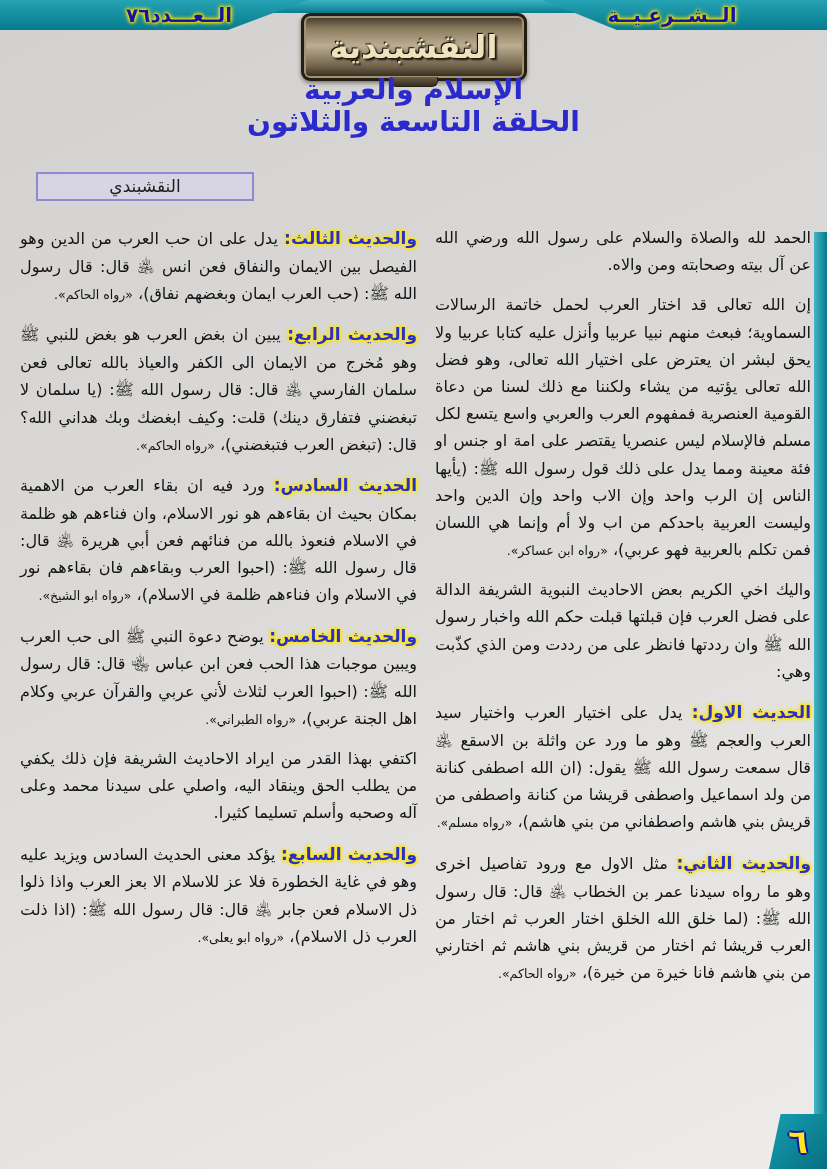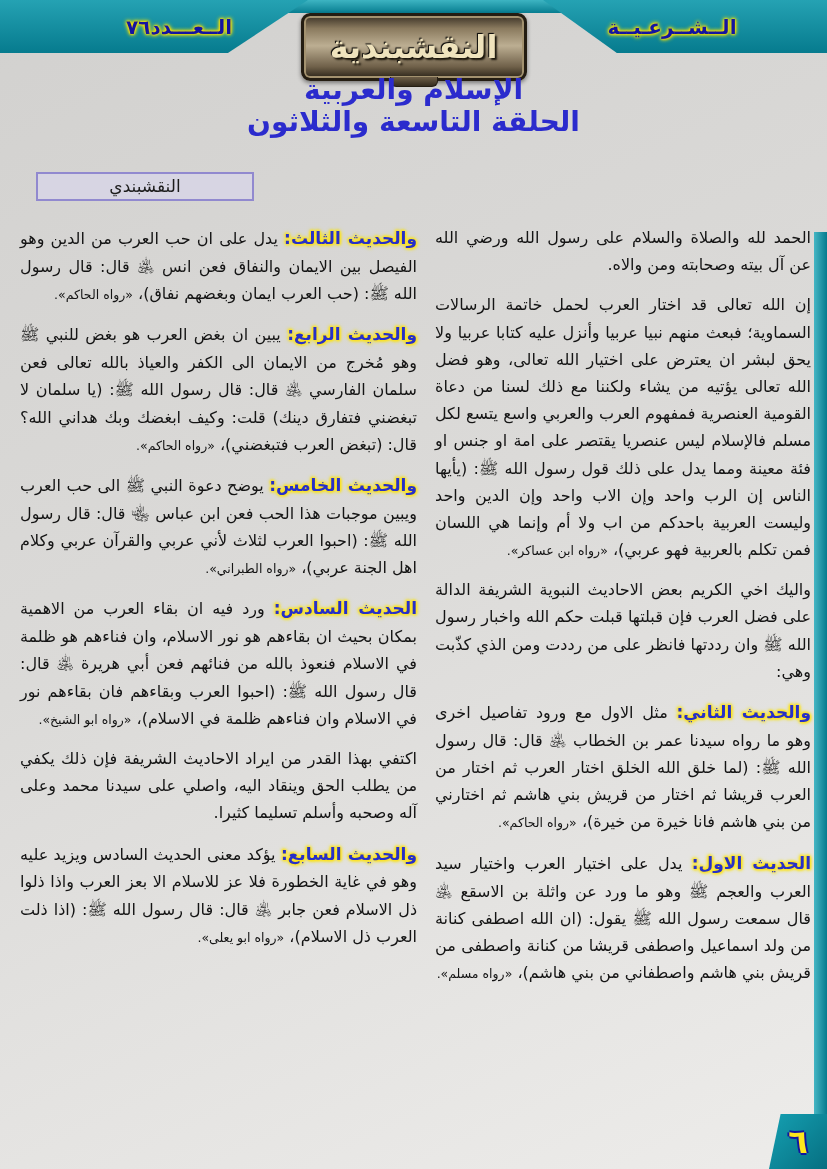--- a/index.html
+++ b/index.html
@@ -4,21 +4,21 @@
 <style>
   html,body{margin:0;padding:0;}
   body{font-family:"DejaVu Sans",sans-serif;}
   .page{position:relative;width:827px;height:1169px;overflow:hidden;
         background:linear-gradient(155deg,#d2d1cf 0%,#dbdad8 45%,#edecea 100%);
         direction:rtl;}
 
   
   .top-strip{position:absolute;top:0;left:0;width:827px;height:13px;
              background:linear-gradient(180deg,#3db4c2,#077d90);}
-  .banner{position:absolute;top:0;height:53px;display:flex;align-items:center;
+  .banner{position:absolute;top:0;height:30px;display:flex;align-items:center;
           background:linear-gradient(180deg,#25a2b3,#067b8e);
           color:#1414a0;font-weight:bold;font-size:20px;letter-spacing:1px;
           text-shadow:0 0 2px #ffe400,0 0 3px #ffe400,0 0 4px #ffe400,0 0 5px #ffe400;}
   .banner-right{right:0;width:258px;clip-path:polygon(0 0,100% 0,100% 100%,26% 100%);
                 justify-content:center;padding-right:26px;}
   .banner-left{left:0;width:258px;clip-path:polygon(0 0,100% 0,74% 100%,0 100%);
                justify-content:center;padding-left:50px;}
 
   
   .logo-plate{position:absolute;top:13px;left:50%;transform:translateX(-50%);
@@ -100,51 +100,51 @@
         <span>الحمد لله والصلاة والسلام على رسول الله ورضي الله عن آل بيته وصحابته ومن والاه.</span>
       </p>
       <p class="para">
         <span>إن الله تعالى قد اختار العرب لحمل خاتمة الرسالات السماوية؛ فبعث منهم نبيا عربيا وأنزل عليه كتابا عربيا ولا يحق لبشر ان يعترض على اختيار الله تعالى، وهو فضل الله تعالى يؤتيه من يشاء ولكننا مع ذلك لسنا من دعاة القومية العنصرية فمفهوم العرب والعربي واسع يتسع لكل مسلم فالإسلام ليس عنصريا يقتصر على امة او جنس او فئة معينة ومما يدل على ذلك قول رسول الله ﷺ: (يأيها الناس إن الرب واحد وإن الاب واحد وإن الدين واحد وليست العربية باحدكم من اب ولا أم وإنما هي اللسان فمن تكلم بالعربية فهو عربي)،</span>
         <span class="cite">«رواه ابن عساكر».</span>
       </p>
       <p class="para">
         <span>واليك اخي الكريم بعض الاحاديث النبوية الشريفة الدالة على فضل العرب فإن قبلتها قبلت حكم الله واخبار رسول الله ﷺ وان رددتها فانظر على من رددت ومن الذي كذّبت وهي:</span>
       </p>
       <p class="para">
+        <span class="hadith-head">الحديث الاول:</span>
+        <span>يدل على اختيار العرب واختيار سيد العرب والعجم ﷺ وهو ما ورد عن واثلة بن الاسقع ﵁ قال سمعت رسول الله ﷺ يقول: (ان الله اصطفى كنانة من ولد اسماعيل واصطفى قريشا من كنانة واصطفى من قريش بني هاشم واصطفاني من بني هاشم)،</span>
+        <span class="cite">«رواه مسلم».</span>
+      </p>
+      <p class="para">
         <span class="hadith-head">والحديث الثاني:</span>
         <span>مثل الاول مع ورود تفاصيل اخرى وهو ما رواه سيدنا عمر بن الخطاب ﵁ قال: قال رسول الله ﷺ: (لما خلق الله الخلق اختار العرب ثم اختار من العرب قريشا ثم اختار من قريش بني هاشم ثم اختارني من بني هاشم فانا خيرة من خيرة)،</span>
         <span class="cite">«رواه الحاكم».</span>
-      </p>
-      <p class="para">
-        <span class="hadith-head">الحديث الاول:</span>
-        <span>يدل على اختيار العرب واختيار سيد العرب والعجم ﷺ وهو ما ورد عن واثلة بن الاسقع ﵁ قال سمعت رسول الله ﷺ يقول: (ان الله اصطفى كنانة من ولد اسماعيل واصطفى قريشا من كنانة واصطفى من قريش بني هاشم واصطفاني من بني هاشم)،</span>
-        <span class="cite">«رواه مسلم».</span>
       </p>
     </div>
 
     <div class="col col-left">
       <p class="para">
         <span class="hadith-head">والحديث الثالث:</span>
         <span>يدل على ان حب العرب من الدين وهو الفيصل بين الايمان والنفاق فعن انس ﵁ قال: قال رسول الله ﷺ: (حب العرب ايمان وبغضهم نفاق)،</span>
         <span class="cite">«رواه الحاكم».</span>
       </p>
       <p class="para">
         <span class="hadith-head">والحديث الرابع:</span>
         <span>يبين ان بغض العرب هو بغض للنبي ﷺ وهو مُخرج من الايمان الى الكفر والعياذ بالله تعالى فعن سلمان الفارسي ﵁ قال: قال رسول الله ﷺ: (يا سلمان لا تبغضني فتفارق دينك) قلت: وكيف ابغضك وبك هداني الله؟ قال: (تبغض العرب فتبغضني)،</span>
         <span class="cite">«رواه الحاكم».</span>
       </p>
       <p class="para">
+        <span class="hadith-head">الحديث السادس:</span>
+        <span>ورد فيه ان بقاء العرب من الاهمية بمكان بحيث ان بقاءهم هو نور الاسلام، وان فناءهم هو ظلمة في الاسلام فنعوذ بالله من فنائهم فعن أبي هريرة ﵁ قال: قال رسول الله ﷺ: (احبوا العرب وبقاءهم فان بقاءهم نور في الاسلام وان فناءهم ظلمة في الاسلام)،</span>
+        <span class="cite">«رواه ابو الشيخ».</span>
+      </p>
+      <p class="para">
         <span class="hadith-head">والحديث الخامس:</span>
         <span>يوضح دعوة النبي ﷺ الى حب العرب ويبين موجبات هذا الحب فعن ابن عباس ﵄ قال: قال رسول الله ﷺ: (احبوا العرب لثلاث لأني عربي والقرآن عربي وكلام اهل الجنة عربي)،</span>
         <span class="cite">«رواه الطبراني».</span>
-      </p>
-      <p class="para">
-        <span class="hadith-head">الحديث السادس:</span>
-        <span>ورد فيه ان بقاء العرب من الاهمية بمكان بحيث ان بقاءهم هو نور الاسلام، وان فناءهم هو ظلمة في الاسلام فنعوذ بالله من فنائهم فعن أبي هريرة ﵁ قال: قال رسول الله ﷺ: (احبوا العرب وبقاءهم فان بقاءهم نور في الاسلام وان فناءهم ظلمة في الاسلام)،</span>
-        <span class="cite">«رواه ابو الشيخ».</span>
       </p>
       <p class="para">
         <span>اكتفي بهذا القدر من ايراد الاحاديث الشريفة فإن ذلك يكفي من يطلب الحق وينقاد اليه، واصلي على سيدنا محمد وعلى آله وصحبه وأسلم تسليما كثيرا.</span>
       </p>
       <p class="para">
         <span class="hadith-head">والحديث السابع:</span>
         <span>يؤكد معنى الحديث السادس ويزيد عليه وهو في غاية الخطورة فلا عز للاسلام الا بعز العرب واذا ذلوا ذل الاسلام فعن جابر ﵁ قال: قال رسول الله ﷺ: (اذا ذلت العرب ذل الاسلام)،</span>
         <span class="cite">«رواه ابو يعلى».</span>
       </p>
     </div>

